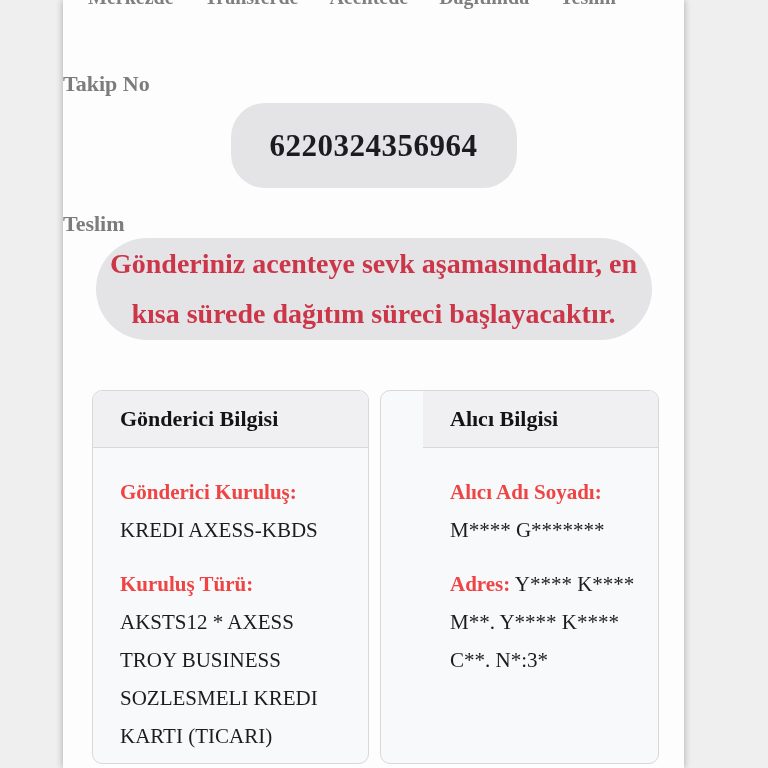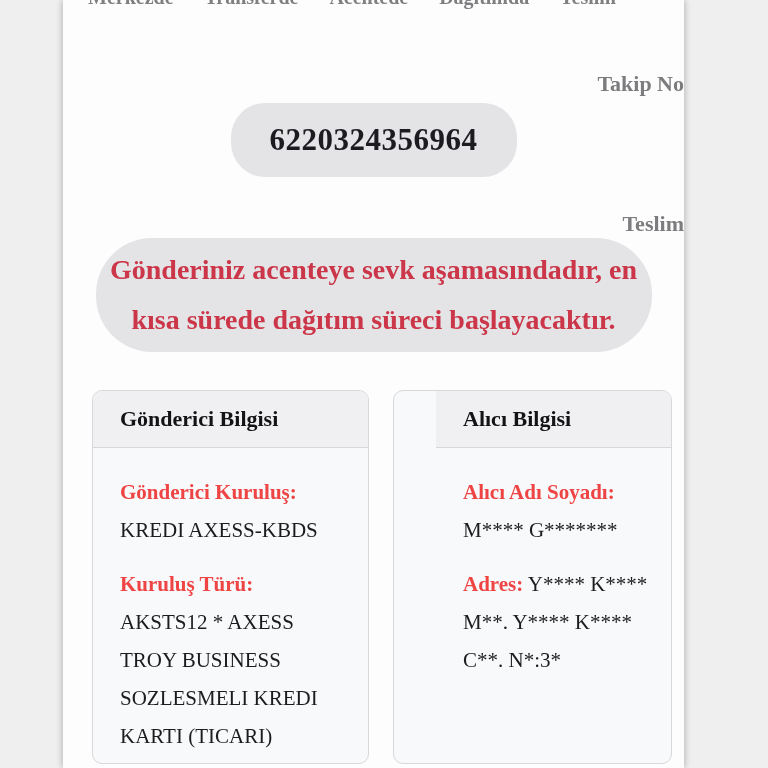--- a/index.html
+++ b/index.html
@@ -27,49 +27,49 @@
     background:var(--content-bg);
     box-shadow:0 0 7px rgba(0,0,0,.30);
   }
   .steps{
     position:absolute;top:-14px;left:25px;right:68px;
     display:flex;justify-content:space-between;
     font-weight:bold;font-size:20px;line-height:22px;
     color:#7f7f81;white-space:nowrap;
   }
   .section-label{
-    position:absolute;left:0;right:0;text-align:right;
+    position:absolute;left:0;right:0;text-align:left;
     font-weight:bold;font-size:22px;color:var(--label-gray);
   }
   .takip-label-pos{top:71px;}
   .durum-label-pos{top:211px;}
   .tracking-pill{
     position:absolute;top:103px;left:50%;transform:translateX(-50%);
-    width:286px;height:74px;border-radius:34px;
+    width:286px;height:85px;border-radius:34px;
     background:var(--pill-bg);
     display:flex;align-items:center;justify-content:center;
   }
   .tracking-number{
     font-weight:bold;font-size:31px;letter-spacing:.5px;color:#1b1b20;
   }
   .status-pill{
     position:absolute;top:238px;left:50%;transform:translateX(-50%);
     width:556px;border-radius:56px;
     background:var(--pill-bg);
-    padding:7px 0;
+    padding:1px 0;
     display:flex;align-items:flex-start;justify-content:center;
   }
   .status-text{
     font-weight:bold;font-size:28px;line-height:50px;
     color:var(--status-text);
     text-align:center;white-space:pre-line;
   }
   .cards{
     position:absolute;top:390px;left:29px;
-    display:flex;gap:24px;
+    display:flex;gap:11px;
   }
   .card{
     box-sizing:border-box;height:374px;
     background:var(--card-body-bg);
     border:1px solid var(--card-border);
     border-radius:10px;overflow:hidden;
   }
   .card-sender{width:277px;}
   .card-recipient{width:279px;padding-left:42px;}
   .card-header{

